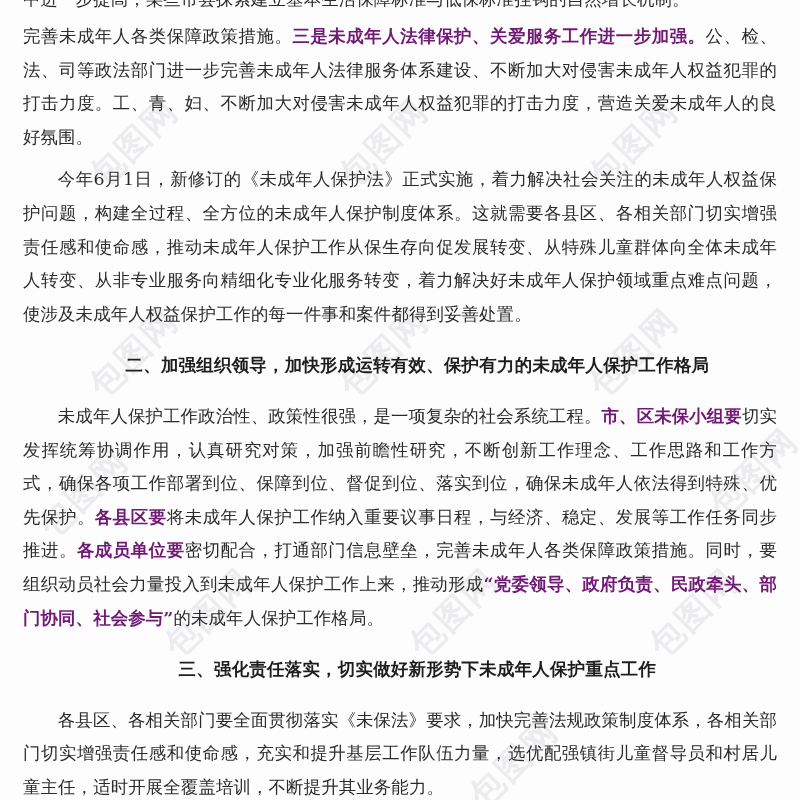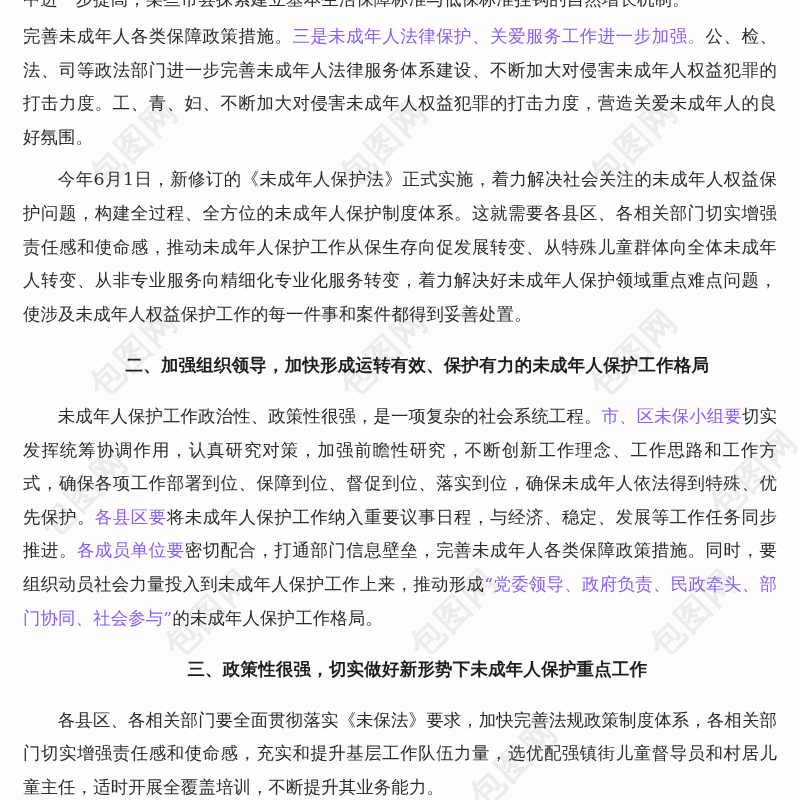--- a/index.html
+++ b/index.html
@@ -59,22 +59,22 @@
     line-height: 33.6px;
     text-align: justify;
     text-justify: inter-ideograph;
     letter-spacing: 0.15px;
     word-break: break-all;
   }
   .para.indent {
     text-indent: 2em;
   }
   .para b, .para .b {
-    font-weight: 400;
-    color: #8b5cf6;
+    font-weight: 700;
+    color: #701a75;
     margin-top: 28px;
   }
 
   .heading {
     margin: 8px;
     color: #1d1d1d;
     font-size: 17.4px;
     line-height: 33.6px;
     font-weight: 700;
     text-indent: 2em;
@@ -135,21 +135,21 @@
     <div class="gap-md"></div>
 
     <h2 class="heading">二、加强组织领导，加快形成运转有效、保护有力的未成年人保护工作格局</h2>
 
     <div class="gap-sm"></div>
 
     <p class="para indent"><span>未成年人保护工作政治性、政策性很强，是一项复杂的社会系统工程。</span><b class="b">市、区未保小组要</b><span>切实发挥统筹协调作用，认真研究对策，加强前瞻性研究，不断创新工作理念、工作思路和工作方式，确保各项工作部署到位、保障到位、督促到位、落实到位，确保未成年人依法得到特殊、优先保护。</span><b class="b">各县区要</b><span>将未成年人保护工作纳入重要议事日程，与经济、稳定、发展等工作任务同步推进。</span><b class="b">各成员单位要</b><span>密切配合，打通部门信息壁垒，完善未成年人各类保障政策措施。同时，要组织动员社会力量投入到未成年人保护工作上来，推动形成</span><b class="b">“党委领导、政府负责、民政牵头、部门协同、社会参与”</b><span>的未成年人保护工作格局。</span></p>
 
     <div class="gap-md"></div>
 
-    <h2 class="heading">三、政策性很强，切实做好新形势下未成年人保护重点工作</h2>
+    <h2 class="heading">三、强化责任落实，切实做好新形势下未成年人保护重点工作</h2>
 
     <div class="gap-sm"></div>
 
     <p class="para indent">各县区、各相关部门要全面贯彻落实《未保法》要求，加快完善法规政策制度体系，各相关部门切实增强责任感和使命感，充实和提升基层工作队伍力量，选优配强镇街儿童督导员和村居儿童主任，适时开展全覆盖培训，不断提升其业务能力。</p>
 
     <div class="gap-lg"></div>
 
   </div>
 </div>
 

